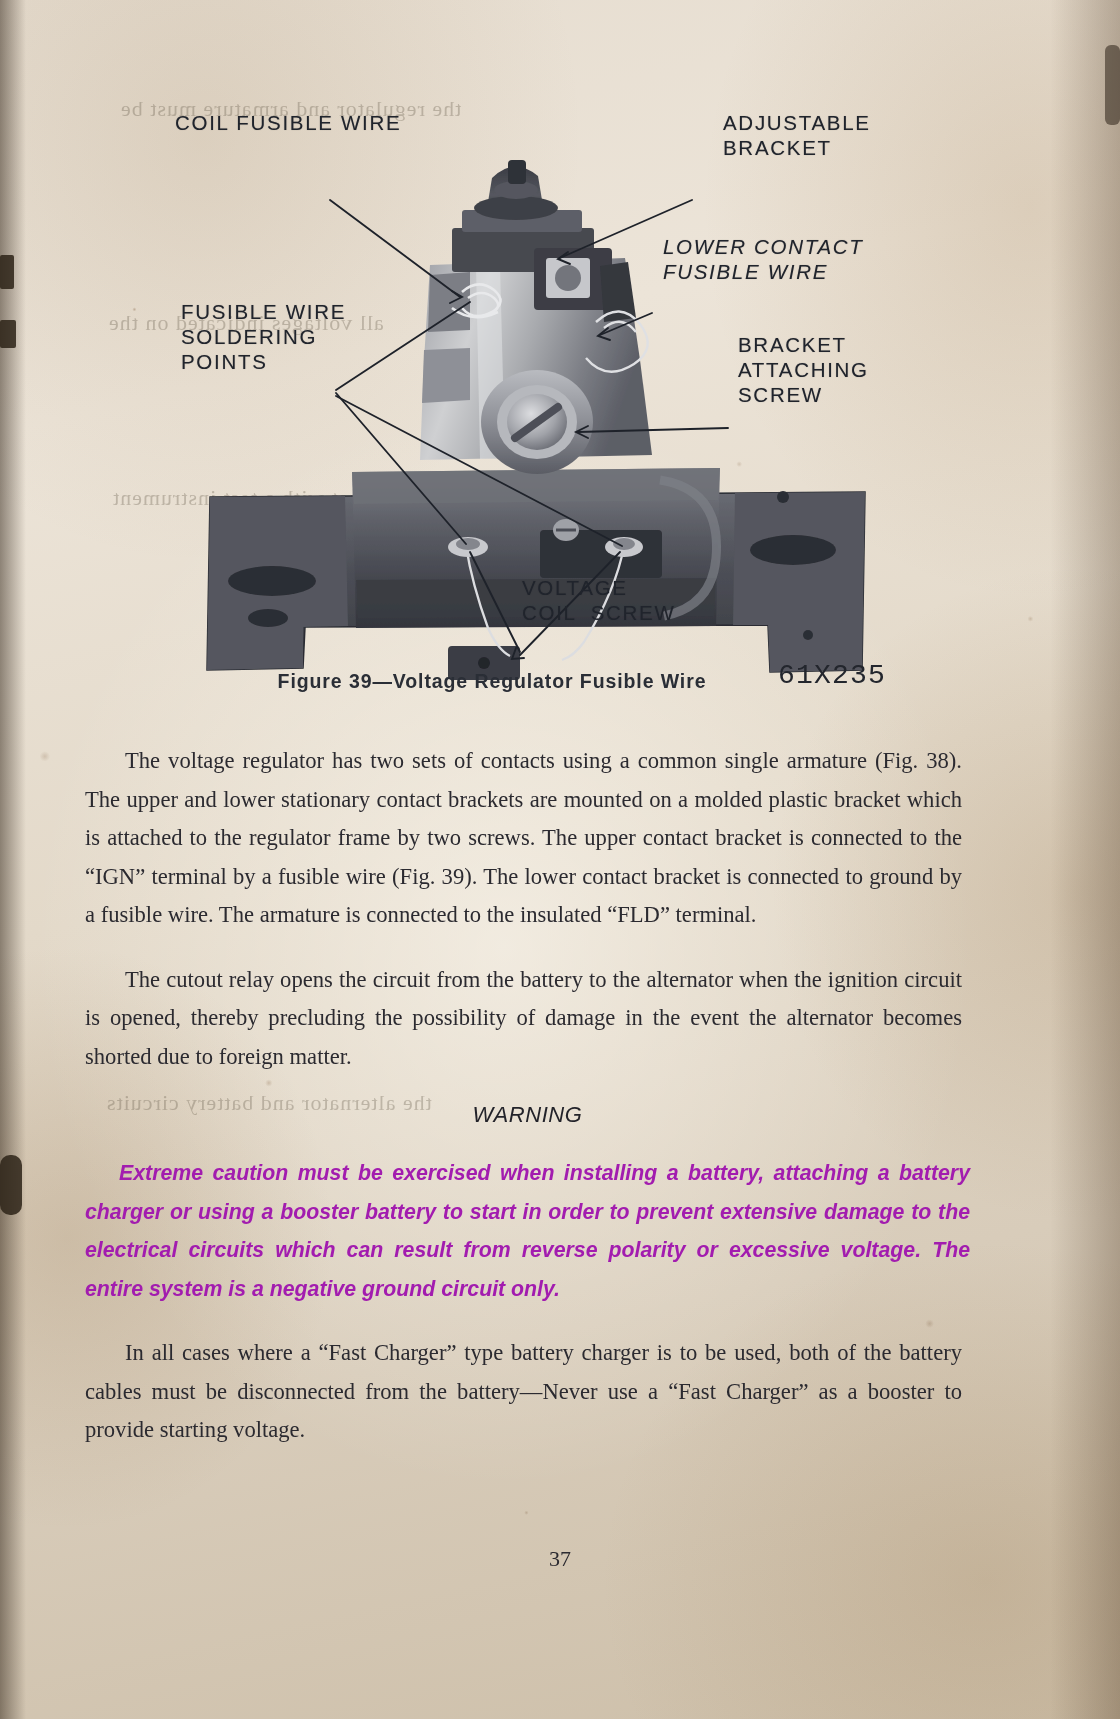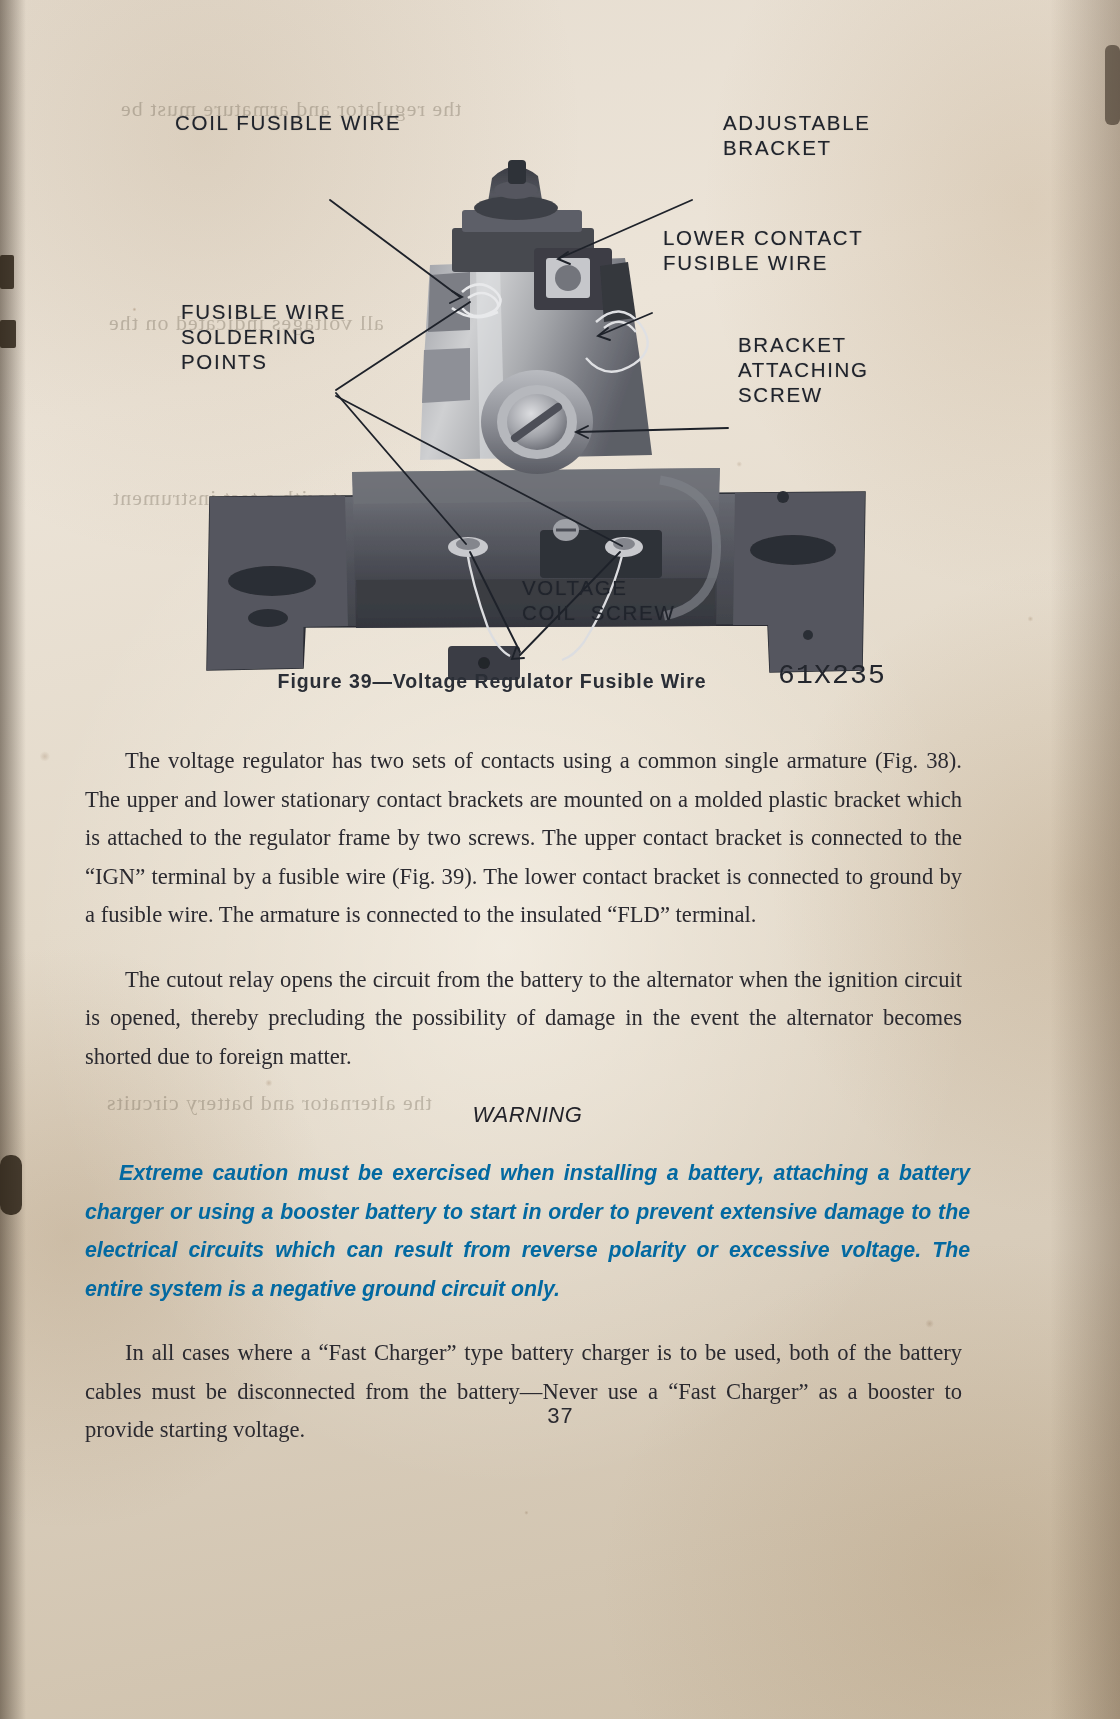--- a/index.html
+++ b/index.html
@@ -83,26 +83,26 @@
     margin:12px 0 26px 0;text-align:center;text-indent:0;
     font-family:"Liberation Sans", sans-serif;
     font-style:italic;font-weight:normal;
     font-size:22px;letter-spacing:.6px;color:#23232a;
   }
   p.warn-body{
     margin:0 0 26px 0;
     font-family:"Liberation Sans", sans-serif;
     font-style:italic;font-weight:bold;
     font-size:21.3px;line-height:38.5px;
-    text-align:justify;color:#0369a1;
+    text-align:justify;color:#a21caf;
     text-indent:34px;
   }
   .pageno{
-    position:absolute;left:0;top:1405px;width:1120px;text-align:center;
-    font-family:Liberation Mono, monospace;font-size:22px;color:#2b2a30;
+    position:absolute;left:0;top:1546px;width:1120px;text-align:center;
+    font-family:Liberation Serif, serif;font-size:22px;color:#2b2a30;
   }
   
   .ghost{
     position:absolute;
     font-family:"Liberation Serif", serif;
     color:rgba(90,78,62,.30);
     font-size:22px;letter-spacing:1px;
     transform:scaleX(-1);
     pointer-events:none;white-space:nowrap;
   }
@@ -261,21 +261,21 @@
       <path d="M520,595 L620,492"></path>
       <path d="M516,588 L512,599 L524,598"></path>
     </g>
   </svg>
 
   <div class="callout" style="left:175px;top:50px;">COIL FUSIBLE WIRE</div>
 
   <div class="callout" style="left:703px;top:50px;margin-left:20px;">ADJUSTABLE
 BRACKET</div>
 
-  <div class="callout" style="left:663px;top:165px;">LOWER CONTACT
+  <div class="callout" style="left:663px;top:174px;font-style:italic;">LOWER CONTACT
 FUSIBLE WIRE</div>
 
   <div class="callout" style="left:181px;top:239px;">FUSIBLE WIRE
 SOLDERING
 POINTS</div>
 
   <div class="callout" style="left:738px;top:272px;">BRACKET
 ATTACHING
 SCREW</div>
 

